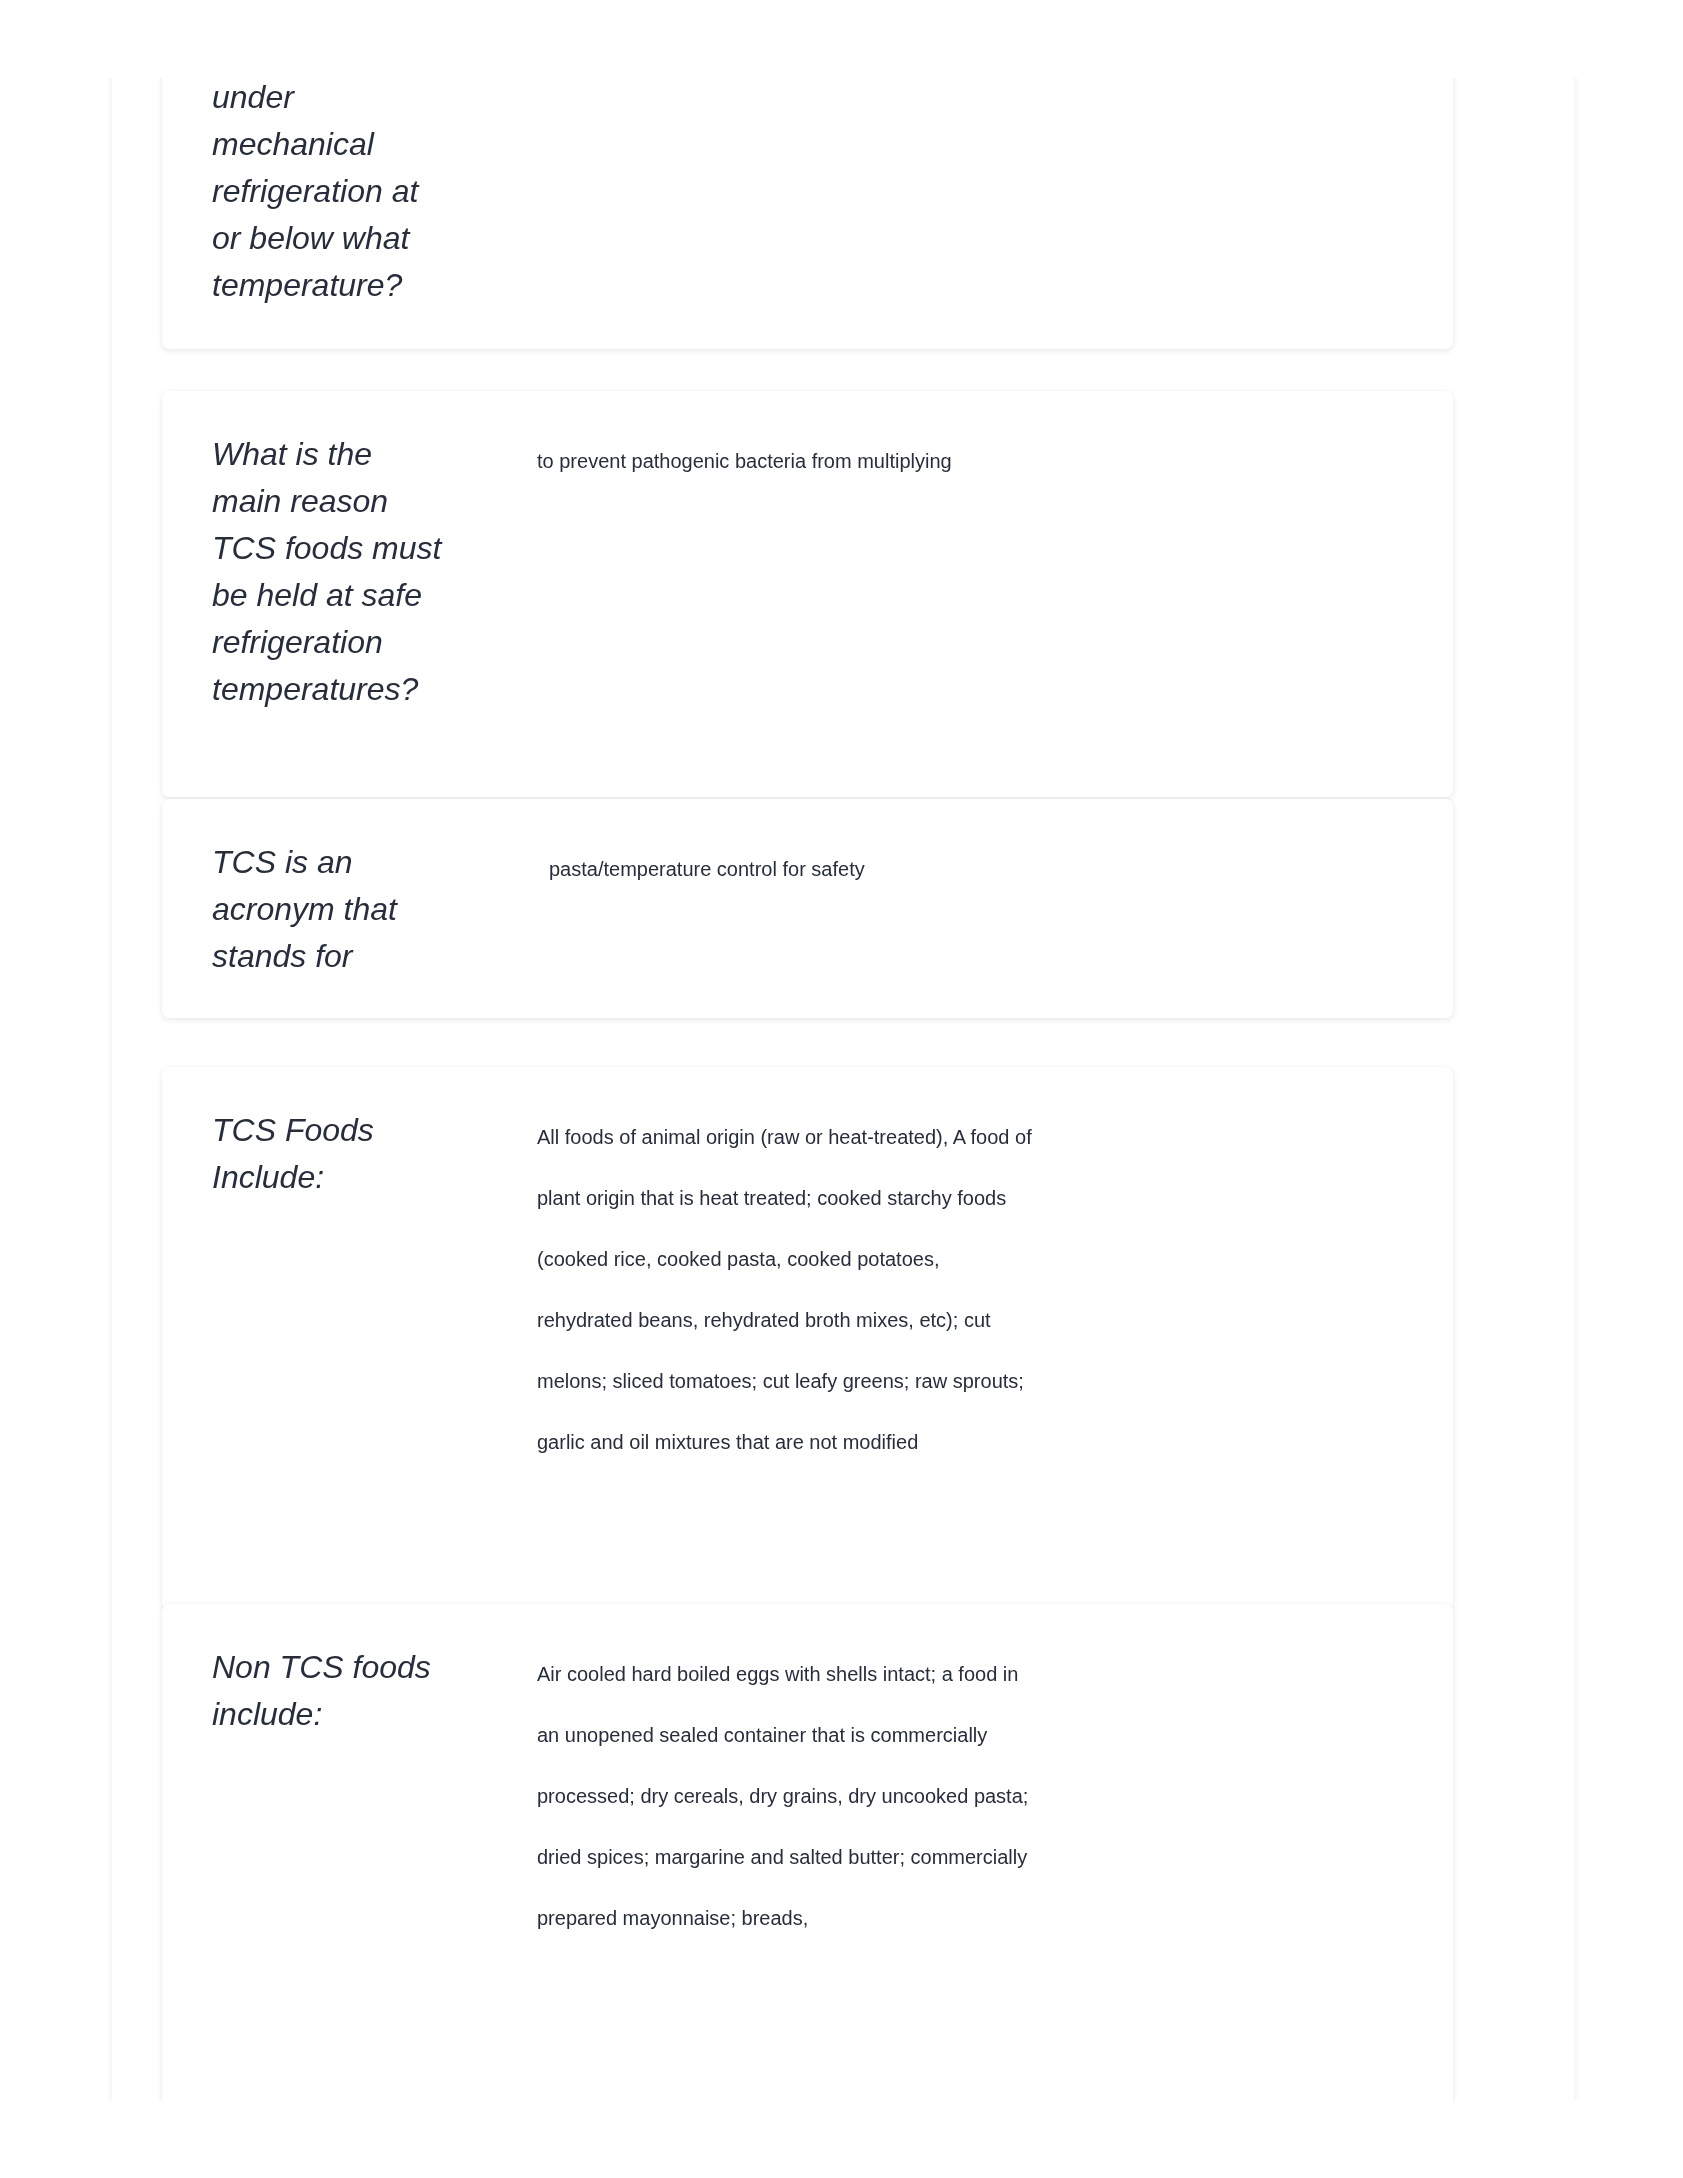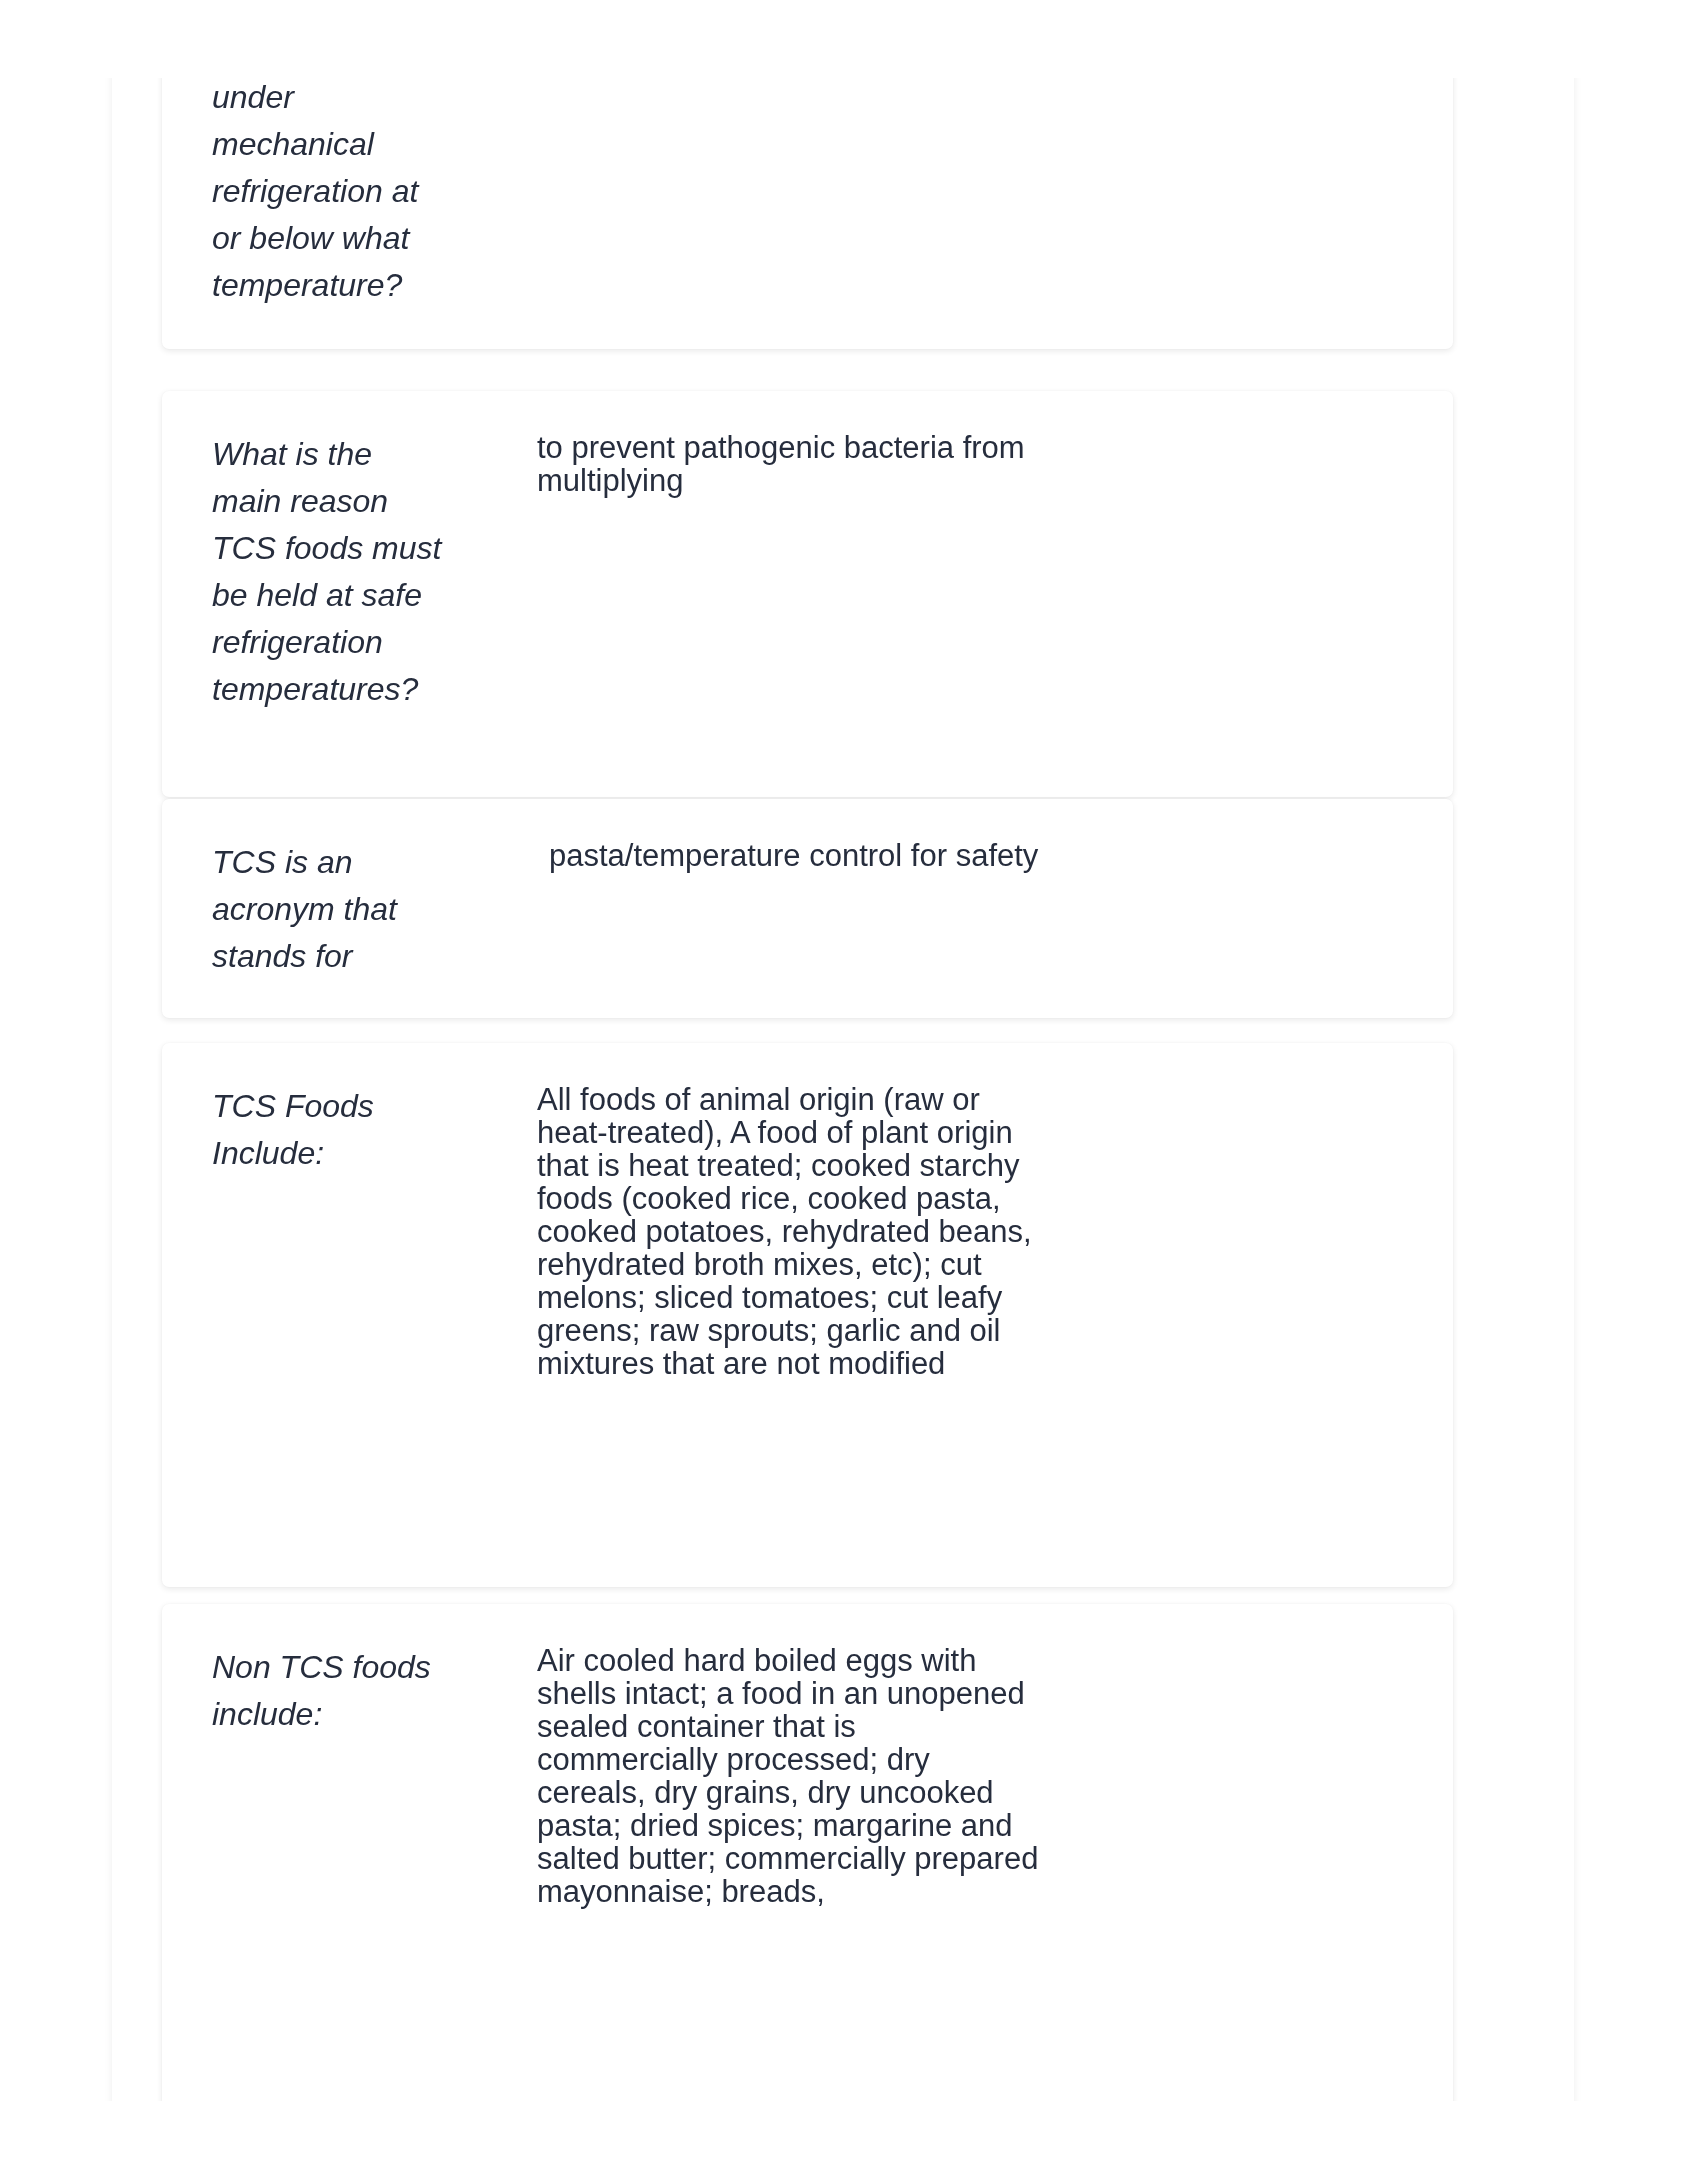--- a/index.html
+++ b/index.html
@@ -5,21 +5,21 @@
   html, body { margin: 0; padding: 0; background: #ffffff; }
   body { width: 1683px; height: 2178px; position: relative; overflow: hidden;
          font-family: "Liberation Sans", sans-serif; color: #262d3d; }
   .viewport { position: absolute; left: 0; top: 78px; width: 1683px; height: 2023px; overflow: hidden; }
   .panel { position: absolute; left: 112px; top: -99px; width: 1462px; height: 2376px; background: #ffffff;
            box-shadow: 0 0 8px rgba(0,0,0,0.07); }
   .card { position: absolute; left: 50px; width: 1291px; background: #ffffff; border-radius: 7px;
           box-shadow: 0 2px 6px rgba(0,0,0,0.09), 0 0 2px rgba(0,0,0,0.04);
           box-sizing: border-box; padding: 40px 50px; display: flex; }
   .q { width: 234px; flex: 0 0 234px; margin-right: 91px; font-size: 32px; line-height: 47px; font-style: italic; }
-  .a { width: 503px; flex: 0 0 503px; font-size: 31px; line-height: 33px; }
+  .a { width: 503px; flex: 0 0 503px; font-size: 20px; line-height: 61px; }
 </style>
 </head>
 <body>
 
 <div class="viewport">
   <div class="panel">
 
     <div class="card" style="top: 56px; height: 314px; align-items: flex-end;">
       <div class="q">under mechanical refrigeration at or below what temperature?</div>
       <div class="a"></div>
@@ -28,21 +28,21 @@
     <div class="card" style="top: 412px; height: 406px;">
       <div class="q">What is the main reason TCS foods must be held at safe refrigeration temperatures?</div>
       <div class="a">to prevent pathogenic bacteria from multiplying</div>
     </div>
 
     <div class="card" style="top: 820px; height: 219px; gap: 12px;">
       <div class="q">TCS is an acronym that stands for</div>
       <div class="a">pasta/temperature control for safety</div>
     </div>
 
-    <div class="card" style="top: 1064px; height: 544px;">
+    <div class="card" style="top: 1088px; height: 544px;">
       <div class="q">TCS Foods Include:</div>
       <div class="a">All foods of animal origin (raw or heat-treated), A food of plant origin that is heat treated; cooked starchy foods (cooked rice, cooked pasta, cooked potatoes, rehydrated beans, rehydrated broth mixes, etc); cut melons; sliced tomatoes; cut leafy greens; raw sprouts; garlic and oil mixtures that are not modified</div>
     </div>
 
     <div class="card" style="top: 1625px; height: 693px;">
       <div class="q">Non TCS foods include:</div>
       <div class="a">Air cooled hard boiled eggs with shells intact; a food in an unopened sealed container that is commercially processed; dry cereals, dry grains, dry uncooked pasta; dried spices; margarine and salted butter; commercially prepared mayonnaise; breads,</div>
     </div>
 
   </div>

